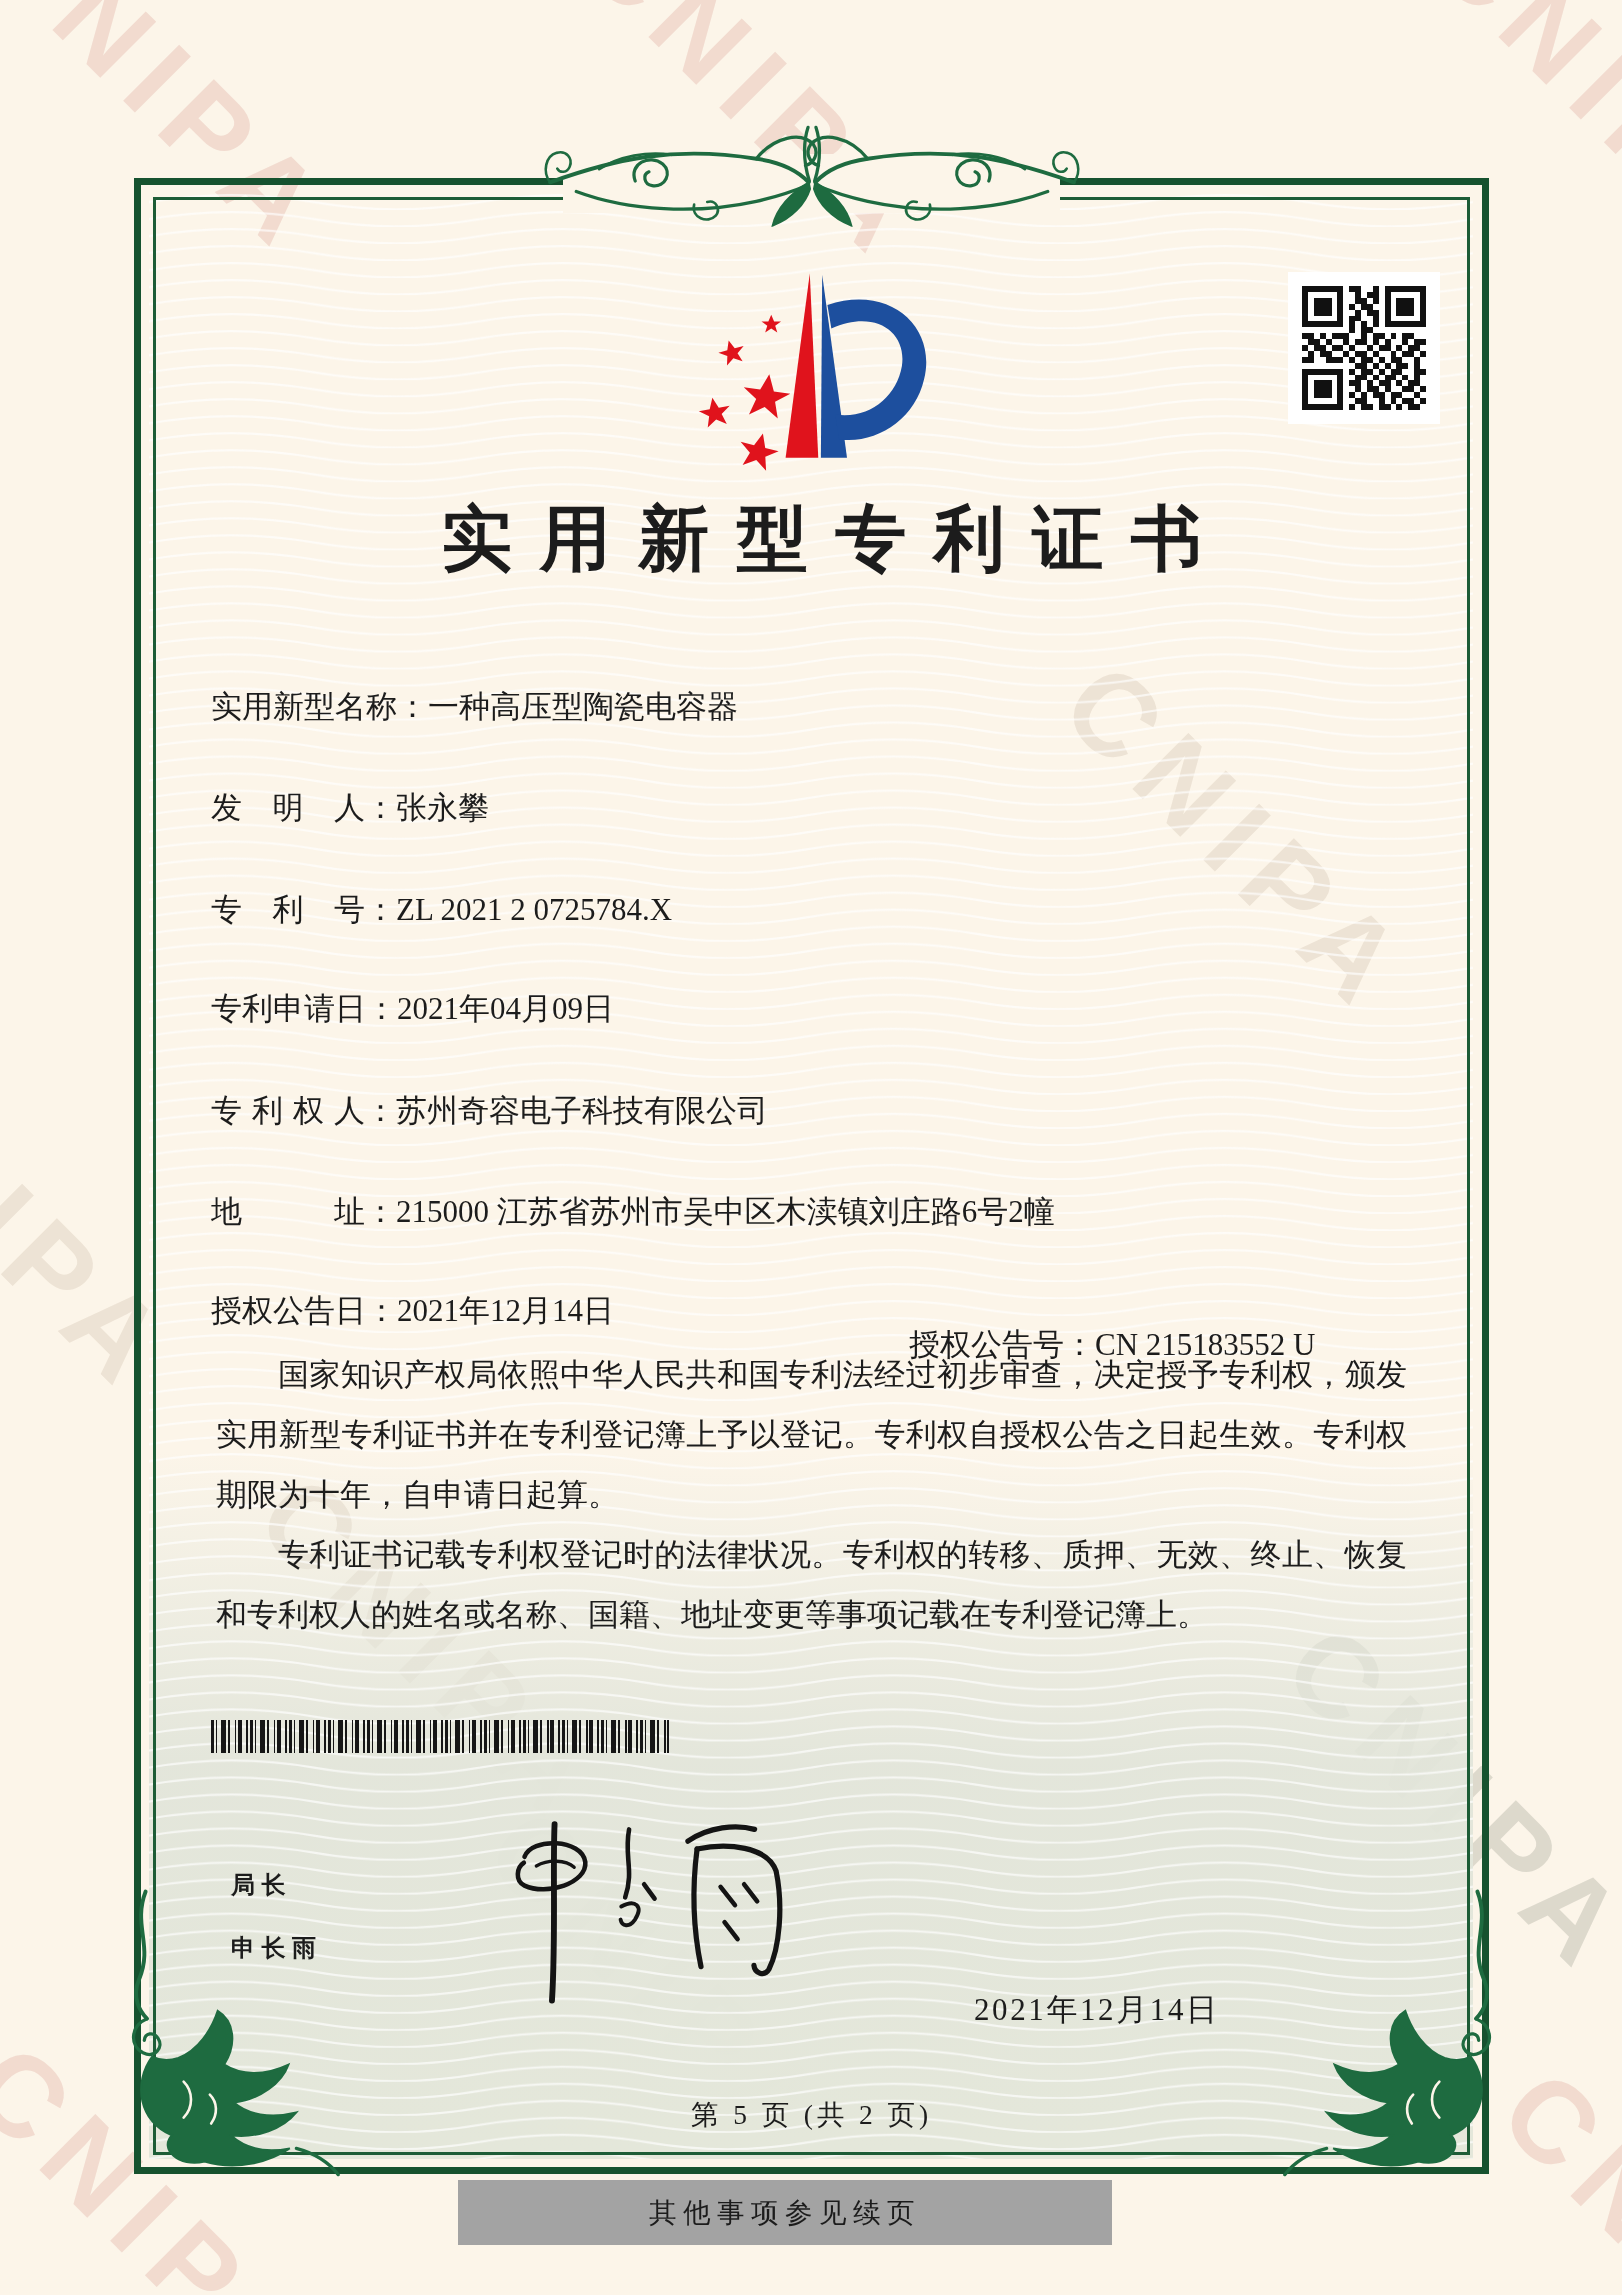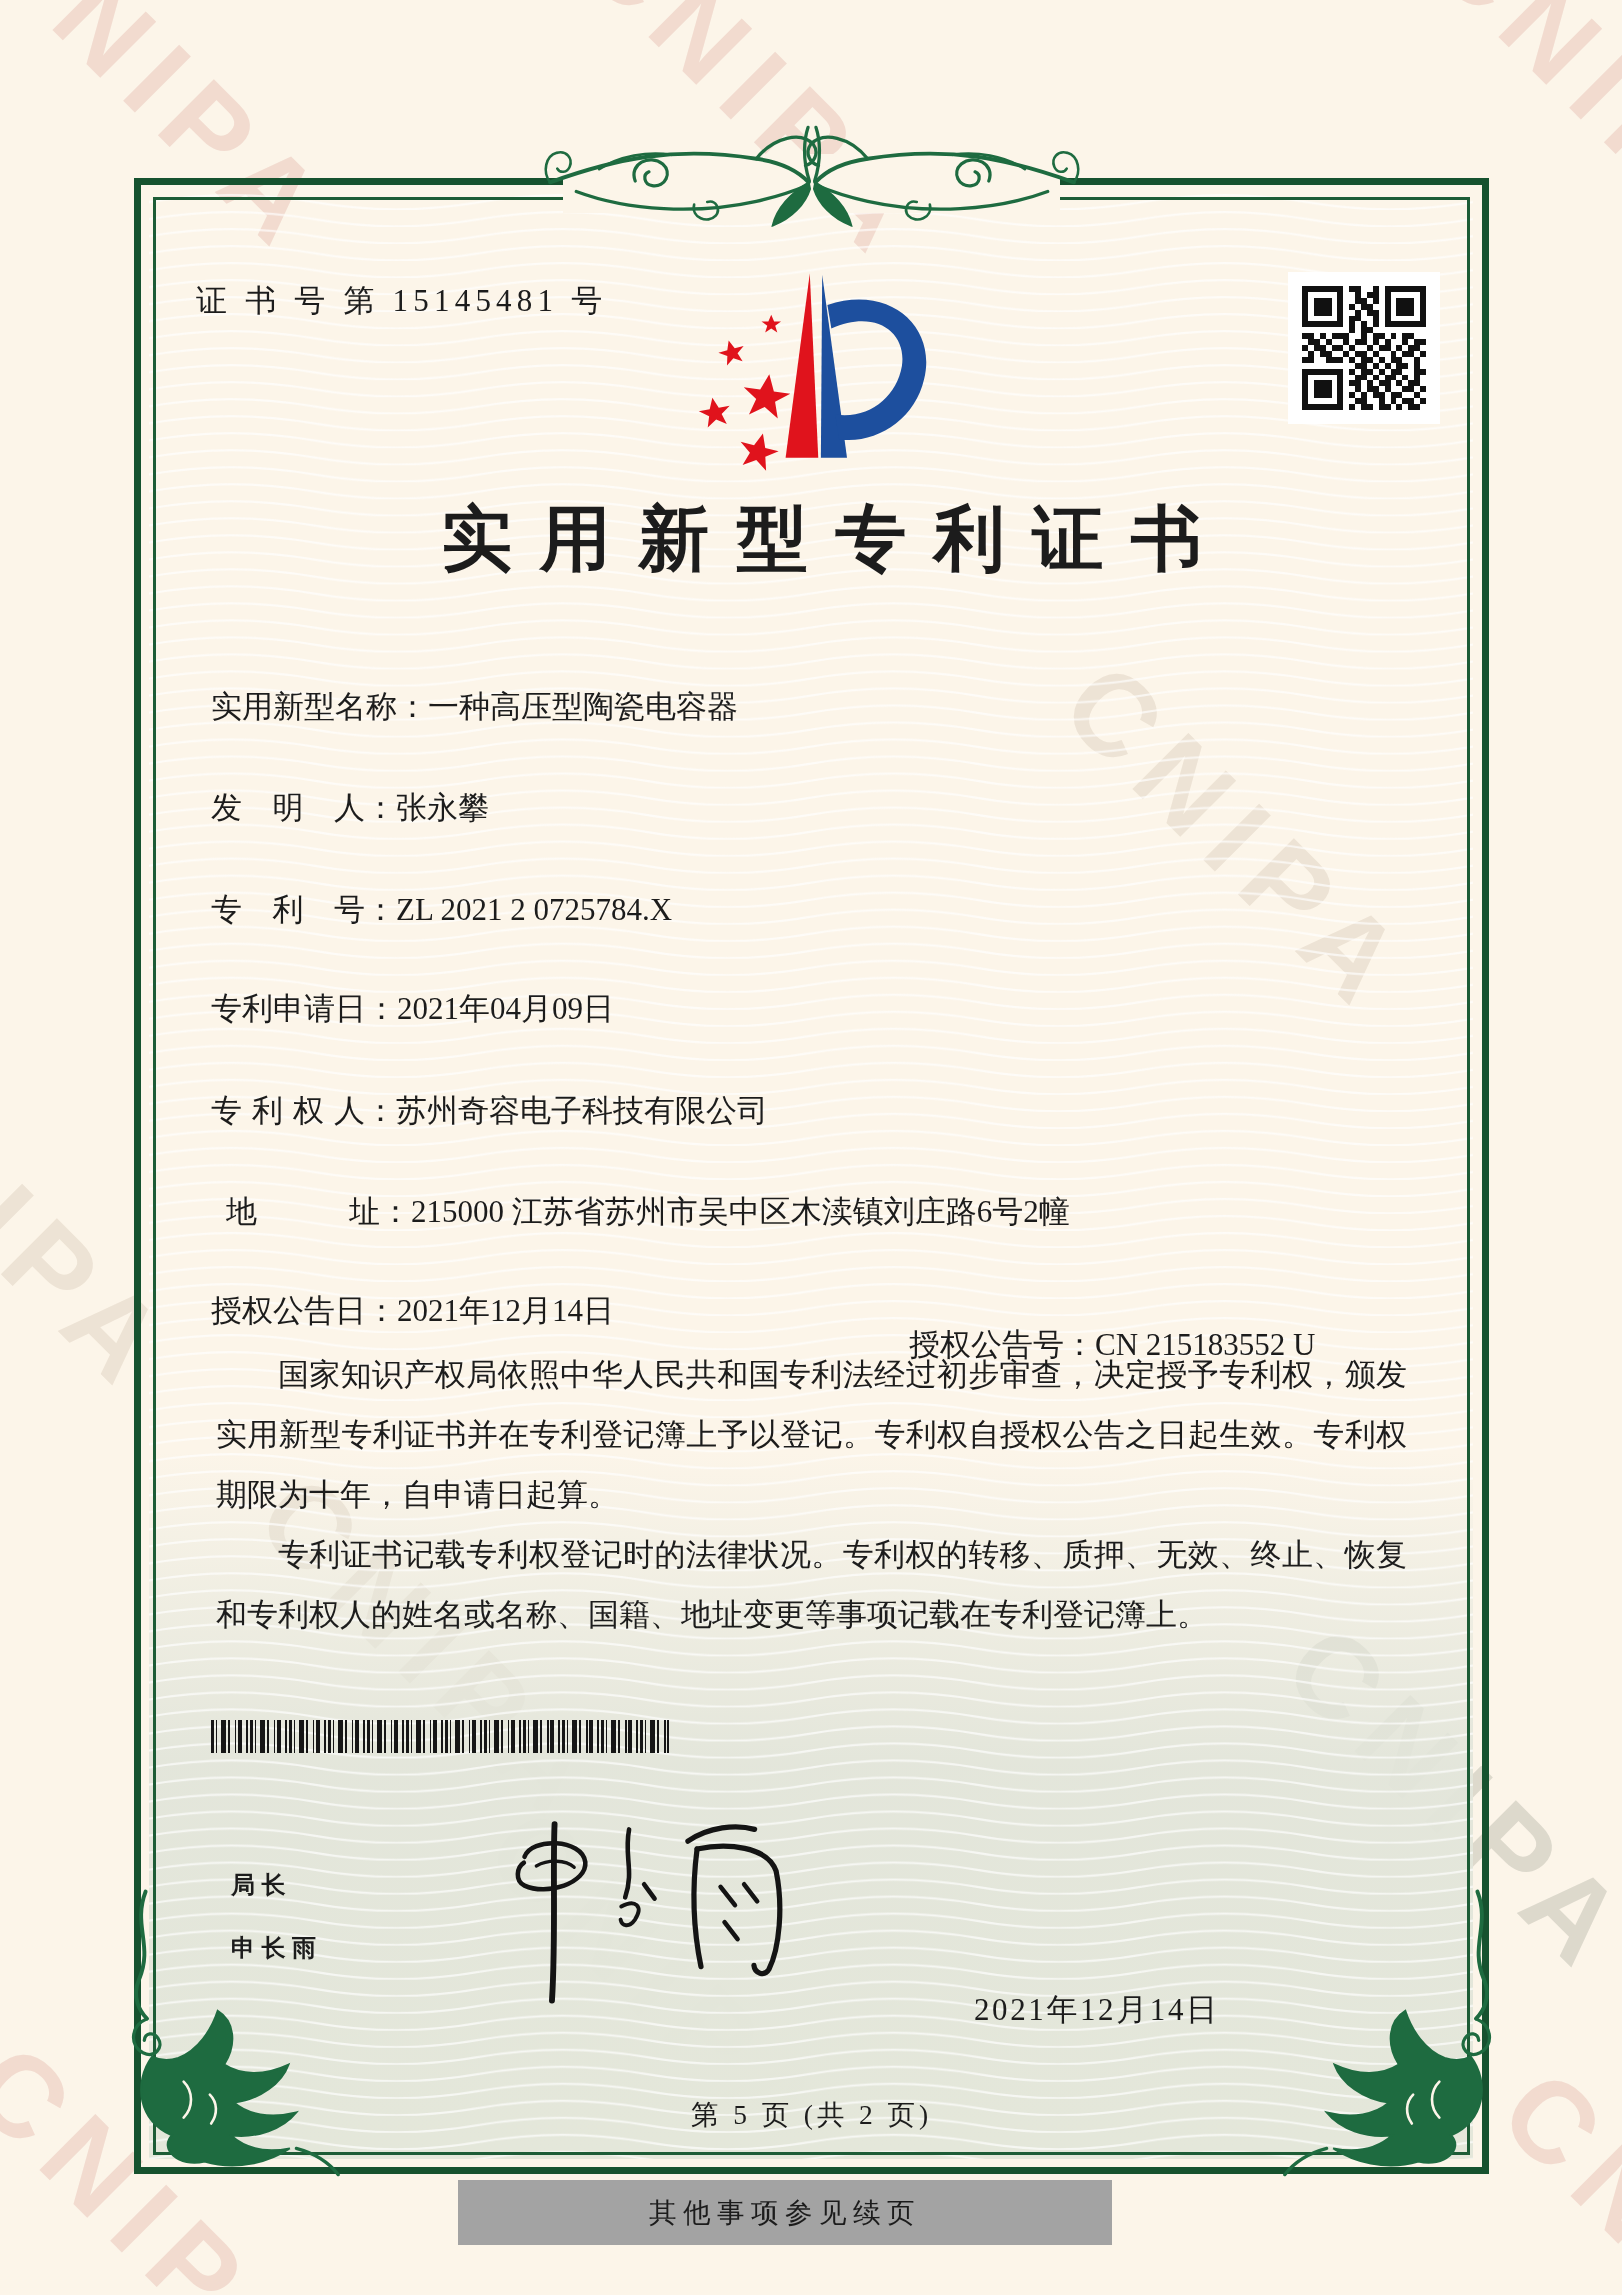--- a/index.html
+++ b/index.html
@@ -135,21 +135,20 @@
     <g stroke="#1e6b40" fill="none" stroke-width="6" stroke-linecap="round">
       <path d="M62 10 C42 62 74 92 52 144 C40 172 54 194 64 204"></path>
       <path d="M64 204 C40 214 36 244 58 256 C76 265 90 248 81 234 C74 223 61 226 60 237" stroke-width="5"></path>
       <path d="M72 262 C42 302 52 362 102 382 C82 402 112 432 152 422 C202 437 252 422 282 402 C242 410 212 400 192 382 C232 387 272 372 292 347 C252 357 217 350 197 332 C237 327 270 302 280 274 C242 292 207 290 182 274 C202 242 197 207 172 192 C162 222 142 252 112 264 C97 269 82 267 72 262 Z" fill="#1e6b40" stroke-width="3"></path>
       <path d="M292 402 C322 410 342 424 356 442" stroke-width="5"></path>
       <path d="M120 300 C135 315 135 340 120 355" stroke="#fcf5e9" stroke-width="4"></path>
       <path d="M160 320 C172 332 172 350 162 364" stroke="#fcf5e9" stroke-width="4"></path>
     </g>
   </svg>
 
-  <div class="cert-number">证 书 号 第 15145481 号</div>
 
   <svg class="logo" viewBox="0 0 370 320">
     <defs>
       <path id="st" d="M0,-10 L2.94,-3.09 10,-3.09 4.05,1.18 6.18,8.09 0,4 -6.18,8.09 -4.05,1.18 -10,-3.09 -2.94,-3.09 Z" fill="#e0131c"></path>
     </defs>
     <path d="M177 10 L190 292 L140 292 Z" fill="#e0131c"></path>
     <path d="M196 12 L234 292 L194 292 Z" fill="#1d4f9e"></path>
     <path d="M204 58 C300 26 372 92 352 172 C338 234 278 272 222 264 L216 226 C268 234 310 198 318 152 C326 100 278 64 210 94 Z" fill="#1d4f9e"></path>
     <use href="#st" transform="translate(118,88) scale(1.5)"></use>
     <use href="#st" transform="translate(58,132) scale(2.0) rotate(-15)"></use>
@@ -614,21 +613,21 @@
   </div>
   <div class="row" style="top:889px;">
     <span class="flabel">专利号</span><span>：</span><span>ZL 2021 2 0725784.X</span>
   </div>
   <div class="row" style="top:988px;">
     <span class="flabel-n">专利申请日</span><span>：</span><span>2021年04月09日</span>
   </div>
   <div class="row" style="top:1090px;">
     <span class="flabel">专利权人</span><span>：</span><span>苏州奇容电子科技有限公司</span>
   </div>
-  <div class="row" style="top:1191px;margin-left:15px;">
+  <div class="row" style="top:1191px;">
     <span class="flabel">地址</span><span>：</span><span>215000 江苏省苏州市吴中区木渎镇刘庄路6号2幢</span>
   </div>
   <div class="row" style="top:1290px;width:1197px;">
     <span>授权公告日</span><span>：</span><span>2021年12月14日</span>
     <span class="grant-no"><span>授权公告号</span><span>：</span><span>CN 215183552 U</span></span>
   </div>
 
   <div class="body-text">
     <p>国家知识产权局依照中华人民共和国专利法经过初步审查，决定授予专利权，颁发实用新型专利证书并在专利登记簿上予以登记。专利权自授权公告之日起生效。专利权期限为十年，自申请日起算。</p>
     <p>专利证书记载专利权登记时的法律状况。专利权的转移、质押、无效、终止、恢复和专利权人的姓名或名称、国籍、地址变更等事项记载在专利登记簿上。</p>

